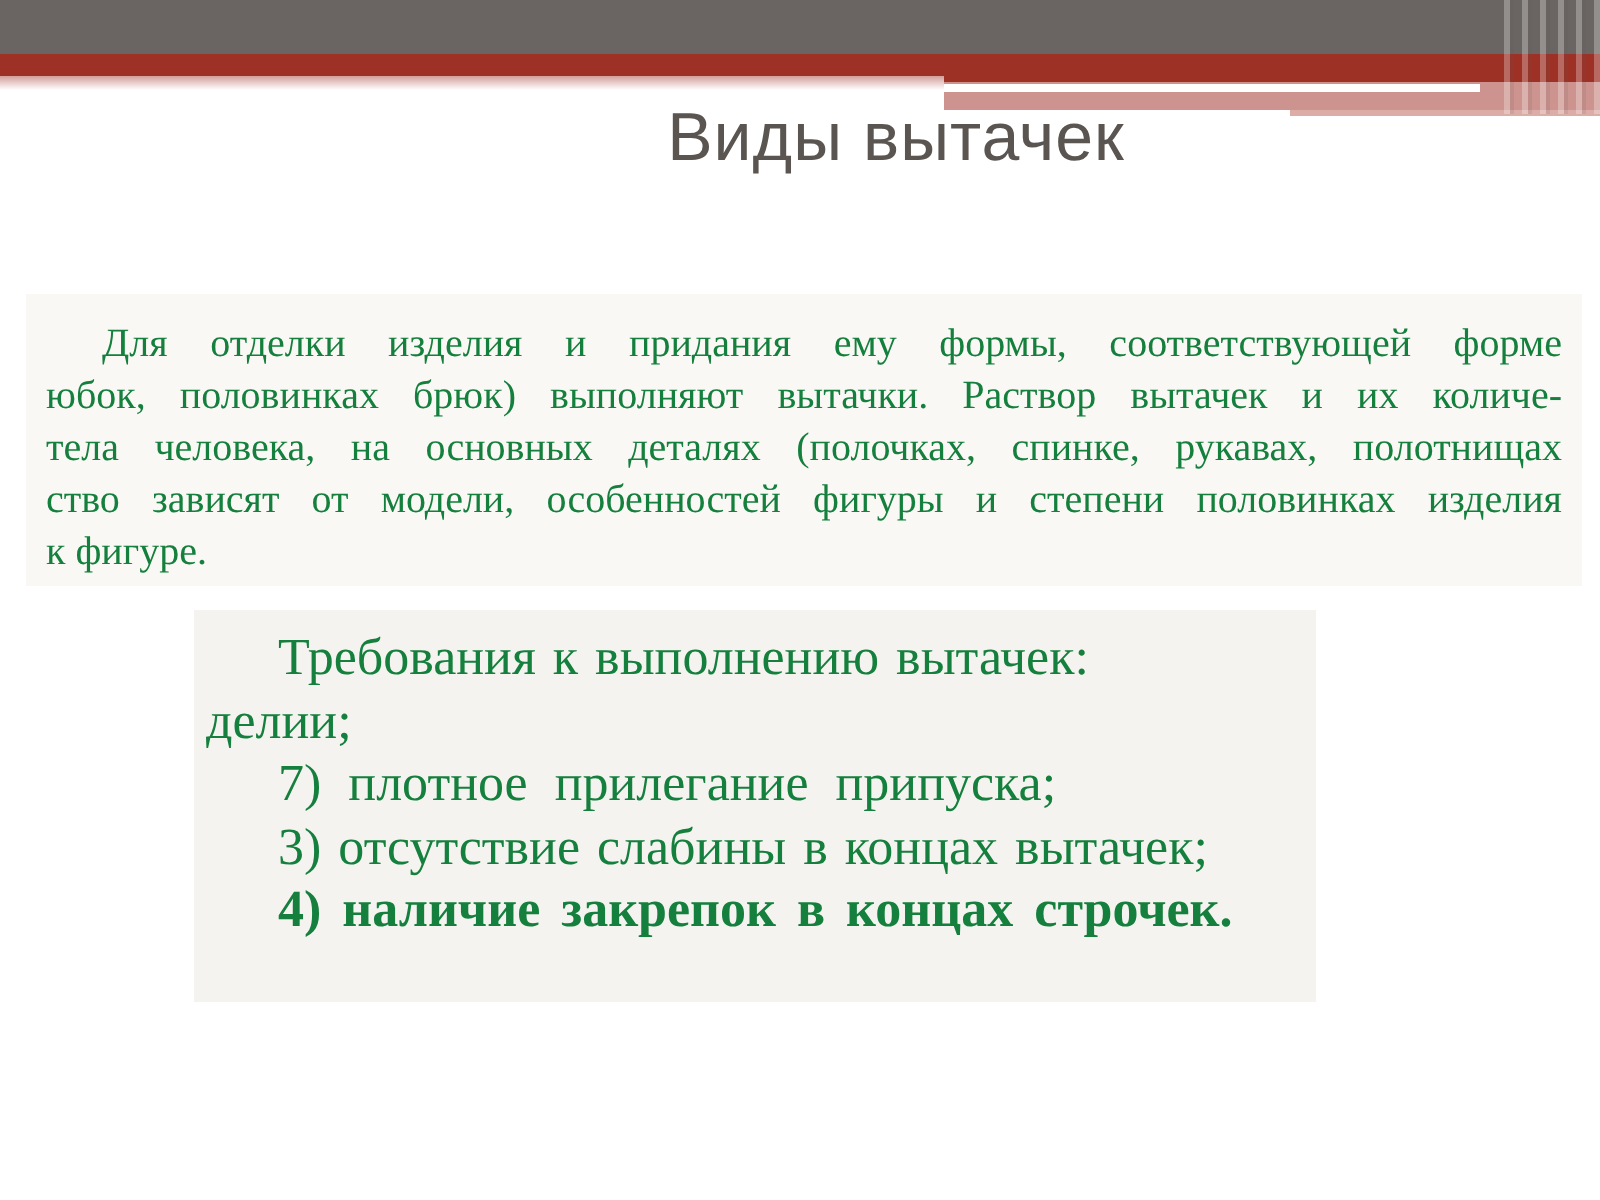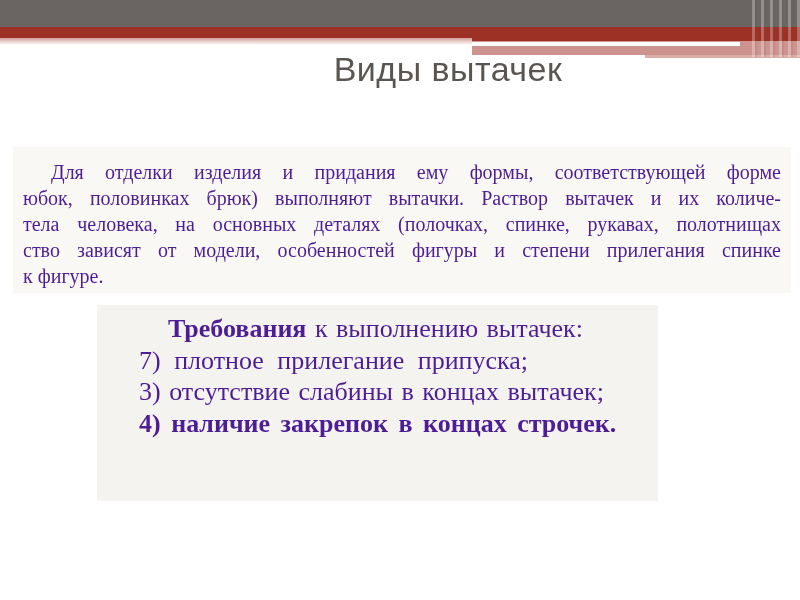--- a/index.html
+++ b/index.html
@@ -17,41 +17,41 @@
   .white-line{position:absolute;left:472px;top:42px;width:268px;height:4px;background:#ffffff;}
   .pink-tail{position:absolute;left:645px;top:55px;width:155px;height:3px;background:#DCACA7;}
   .stripes{position:absolute;left:752px;top:0;width:48px;height:57px;
     background:repeating-linear-gradient(90deg,rgba(255,255,255,.28) 0 3px,rgba(90,85,84,.12) 3px 5px,rgba(255,255,255,0) 5px 9px);}
   
   .title{
     position:absolute;left:0;top:50px;width:800px;text-align:center;
     font-size:34px;font-weight:400;letter-spacing:.5px;color:#5A5550;margin-left:48px;
   }
   
-  .scan{position:absolute;font-family:"Liberation Serif",serif;color:#4c1d95;}
+  .scan{position:absolute;font-family:"Liberation Serif",serif;color:#15803d;}
   .scan-1{
     left:13px;top:147px;width:778px;height:146px;background:#FAF8F5;
     padding:12px 10px 0 10px;box-sizing:border-box;
     font-size:20px;line-height:26px;
   }
   .scan-1 .ln{text-align:justify;text-align-last:justify;white-space:nowrap;}
   .scan-1 .ln.first{padding-left:28px;}
   .scan-1 .ln.last{text-align:center;text-align-last:left;}
   .scan-2{
     left:97px;top:305px;width:561px;height:196px;background:#F5F3F0;
     padding:8px 8px 0 6px;box-sizing:border-box;
     font-size:26px;line-height:31.5px;
   }
   .scan-2 .ln{white-space:nowrap;}
   .scan-2 .ln.ind{padding-left:36px;}
   .scan-2 .ln.jfull{text-align:justify;text-align-last:justify;white-space:nowrap;padding-left:36px;}
   .scan-2 .ws2{word-spacing:2px;}
   .scan-2 .ws4{word-spacing:4px;font-weight:bold;}
   .scan-2 .ws7{word-spacing:7px;}
-  .bold{font-weight:700;margin-left:29px;}
+  .bold{font-weight:400;}
   .dot{position:absolute;left:452px;top:147px;width:4px;height:4px;border-radius:50%;background:#3a3a3a;}
 </style>
 </head>
 <body>
 
 <div id="slide">
 
   <div class="bar-gray"></div>
   <div class="bar-red"></div>
   <div class="fade"></div>
@@ -62,24 +62,25 @@
   <div class="stripes"></div>
 
   <div class="title">Виды вытачек</div>
 
   <div class="dot"></div>
 
   <div class="scan scan-1">
     <div class="ln first">Для отделки изделия и придания ему формы, соответствующей форме</div>
     <div class="ln">юбок, половинках брюк) выполняют вытачки. Раствор вытачек и их количе-</div>
     <div class="ln">тела человека, на основных деталях (полочках, спинке, рукавах, полотнищах</div>
-    <div class="ln">ство зависят от модели, особенностей фигуры и степени прилегания спинке</div>
+    <div class="ln">ство зависят от модели, особенностей фигуры и степени половинках изделия</div>
     <div class="ln last">к фигуре.</div>
   </div>
 
   <div class="scan scan-2">
     <div class="ln ind ws2"><span class="bold">Требования</span><span> к выполнению вытачек:</span></div>
+    <div class="ln">делии;</div>
     <div class="ln ind ws7">7) плотное прилегание припуска;</div>
     <div class="ln ind ws2">3) отсутствие слабины в концах вытачек;</div>
     <div class="ln ind ws4">4) наличие закрепок в концах строчек.</div>
   </div>
 
 </div>
 
 </body></html>

